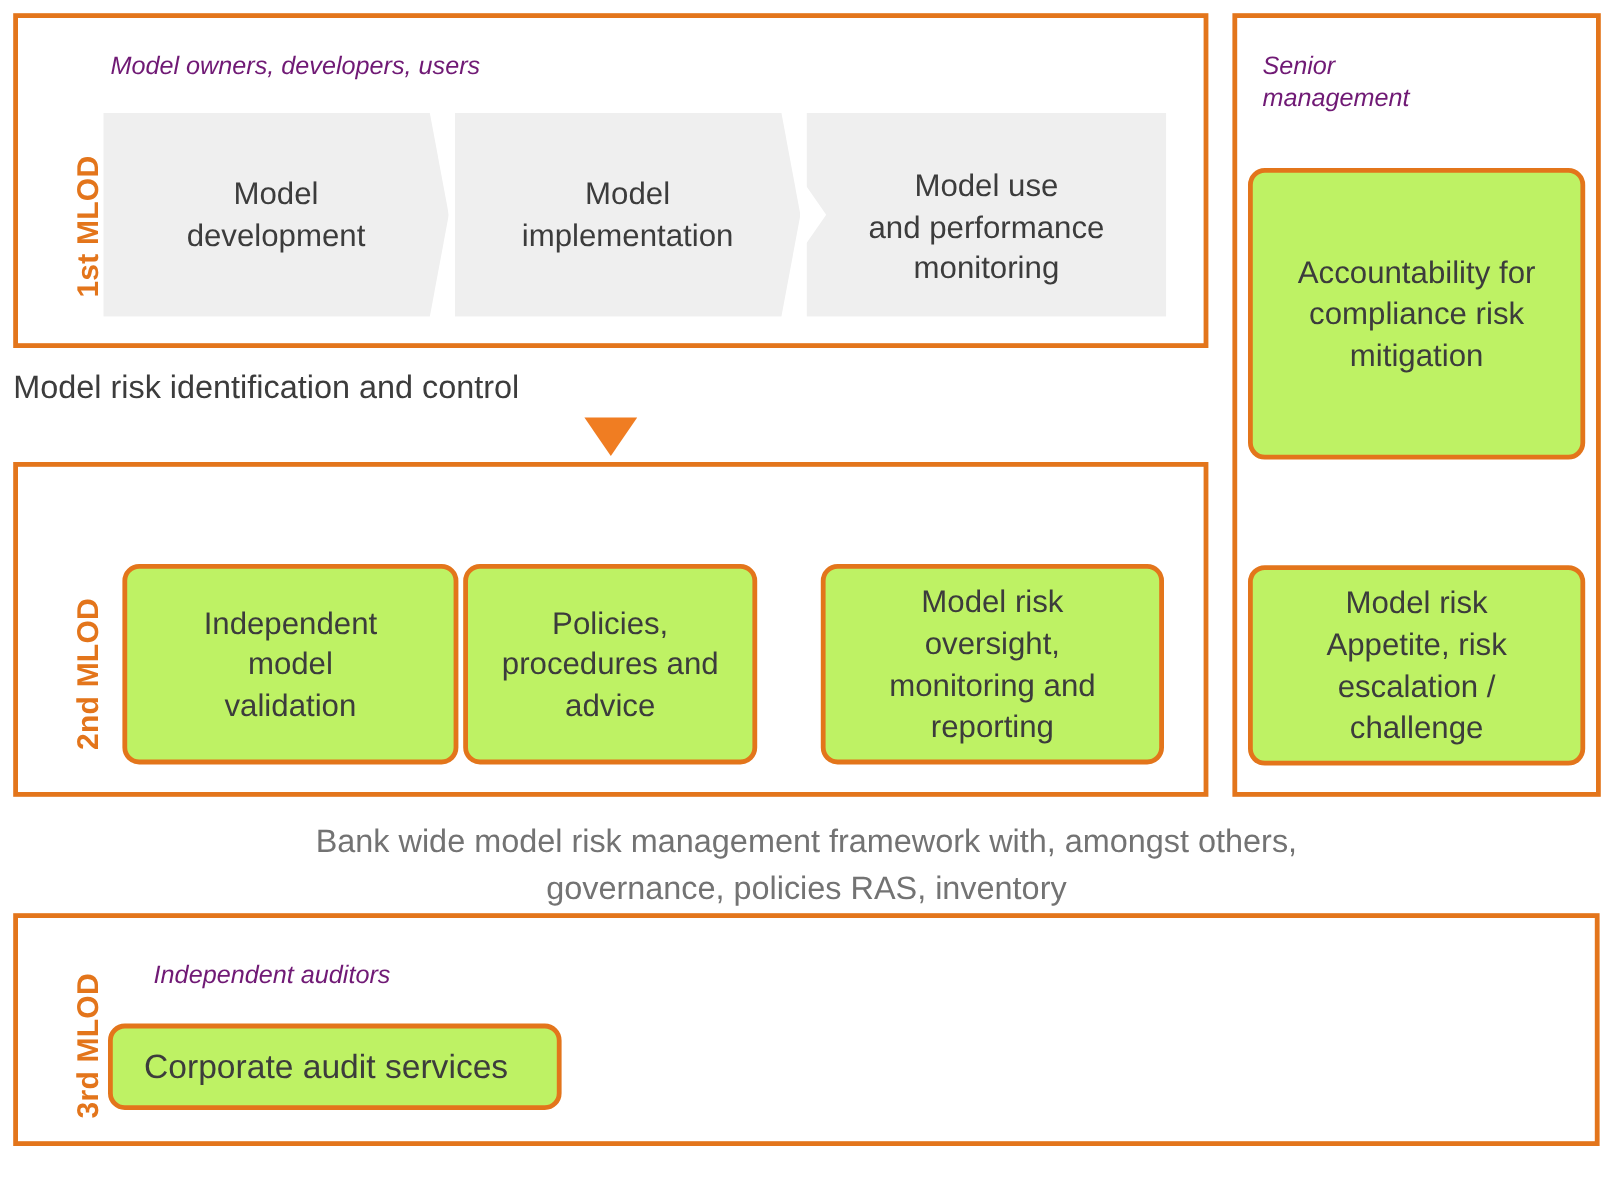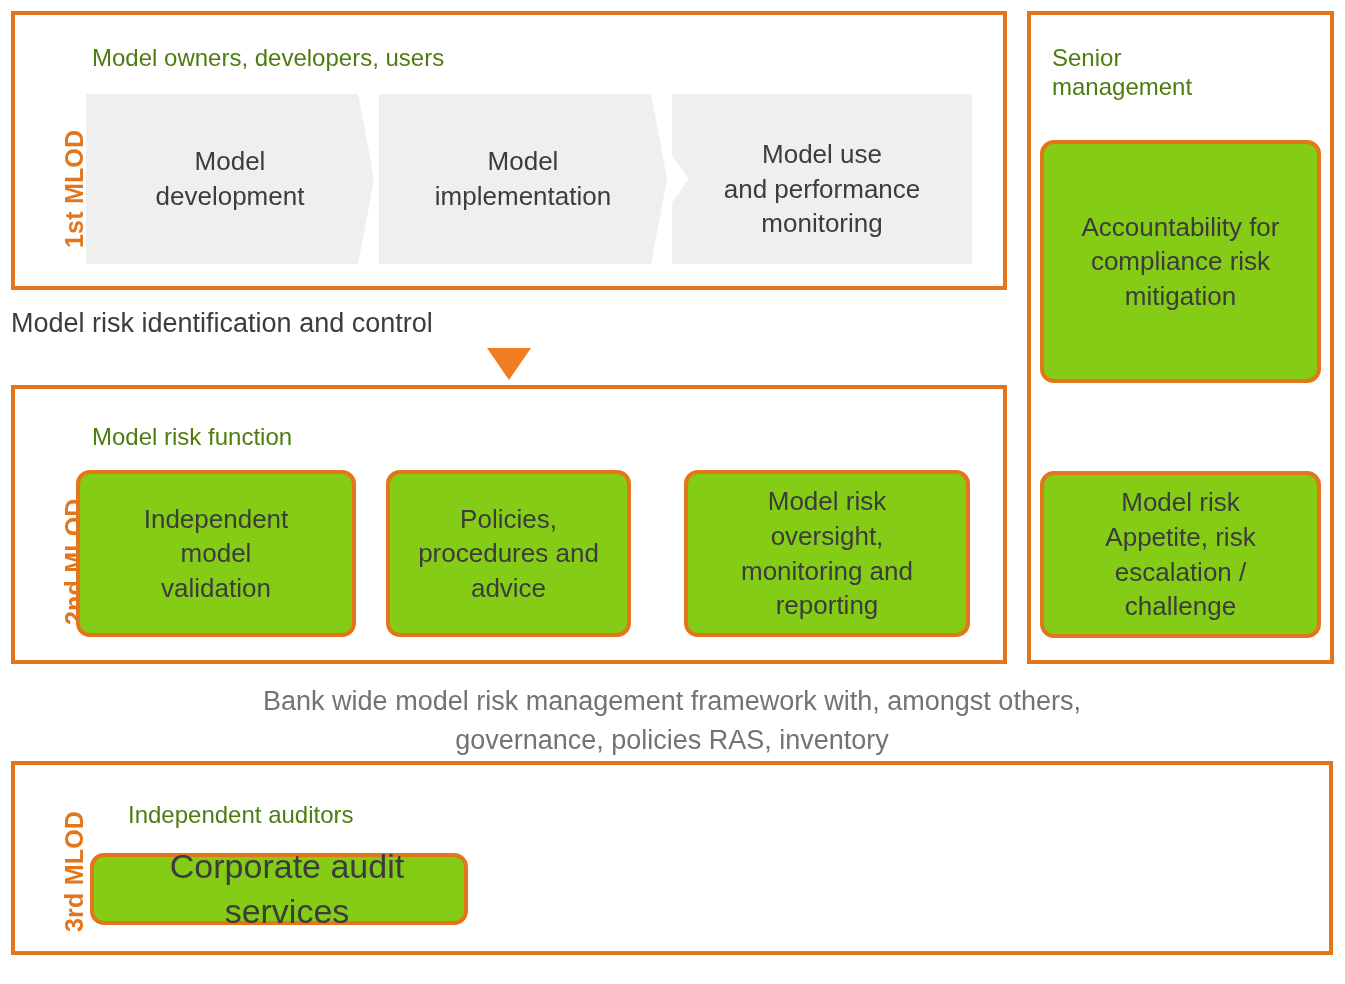--- a/index.html
+++ b/index.html
@@ -46,24 +46,25 @@
     transform: rotate(-90deg);
     font-family: "Liberation Sans", sans-serif;
   }
   #lod1-label { left: 60px;  top: 248px; }
   #lod2-label { left: 60px;  top: 625px; }
   #lod3-label { left: 60px;  top: 932px; }
 
   
   .heading {
     position: absolute;
-    font-size: 24px;
-    color: #4d7c0f;
+    font-size: 21px;
+    color: #701a75;
     white-space: pre;
     line-height: 1.22;
+    font-style: italic;
   }
   #heading-lod1 { left: 92px;  top: 43px; }
   #heading-lod2 { left: 92px;  top: 422px; }
   #heading-lod3 { left: 92px;  top: 800px; margin-left: 36px; }
   #heading-senior { left: 1052px; top: 43px; width: 250px; }
 
   
   .chev {
     position: absolute;
     background: #efefef;
@@ -106,39 +107,39 @@
     border-left: 22px solid transparent;
     border-right: 22px solid transparent;
     border-top: 32px solid #f07d22;
   }
 
   
   .obox {
     position: absolute;
     border: 4px solid #e3751b;
     border-radius: 14px;
-    background: #84cc16;
+    background: #bef264;
     display: flex;
     align-items: center;
     justify-content: center;
     text-align: center;
     font-size: 26px;
     line-height: 1.33;
     color: #3c3c3c;
     box-sizing: border-box;
     padding: 4px 10px;
   }
-  #obox-val   { left: 76px;  top: 470px; width: 280px; height: 167px; }
+  #obox-val   { left: 102px;  top: 470px; width: 280px; height: 167px; }
   #obox-pol   { left: 386px; top: 470px; width: 245px; height: 167px; }
   #obox-over  { left: 684px; top: 470px; width: 286px; height: 167px; }
   #obox-audit {
     left: 90px; top: 853px; width: 378px; height: 72px;
     justify-content: flex-start;
     padding-left: 26px;
-    font-size: 34px;
+    font-size: 28px;
   }
   #obox-account { left: 1040px; top: 140px; width: 281px; height: 243px; }
   #obox-appetite { left: 1040px; top: 471px; width: 281px; height: 167px; }
 
   
   #framework-text {
     position: absolute;
     left: 11px;
     top: 682px;
     width: 1322px;
@@ -170,21 +171,20 @@
     <span style="white-space: pre-line; margin-top: 20px;">Model use
 and performance
 monitoring</span>
   </div>
 
   <div id="connector-text">Model risk identification and control</div>
   <div id="connector-arrow"></div>
 
   <div class="panel" id="panel-lod2"></div>
   <div class="lod-label" id="lod2-label">2nd MLOD</div>
-  <div class="heading" id="heading-lod2">Model risk function</div>
 
   <div class="obox" id="obox-val">
     <span style="white-space: pre-line;">Independent
 model
 validation</span>
   </div>
   <div class="obox" id="obox-pol">
     <span style="white-space: pre-line;">Policies,
 procedures and
 advice</span>

